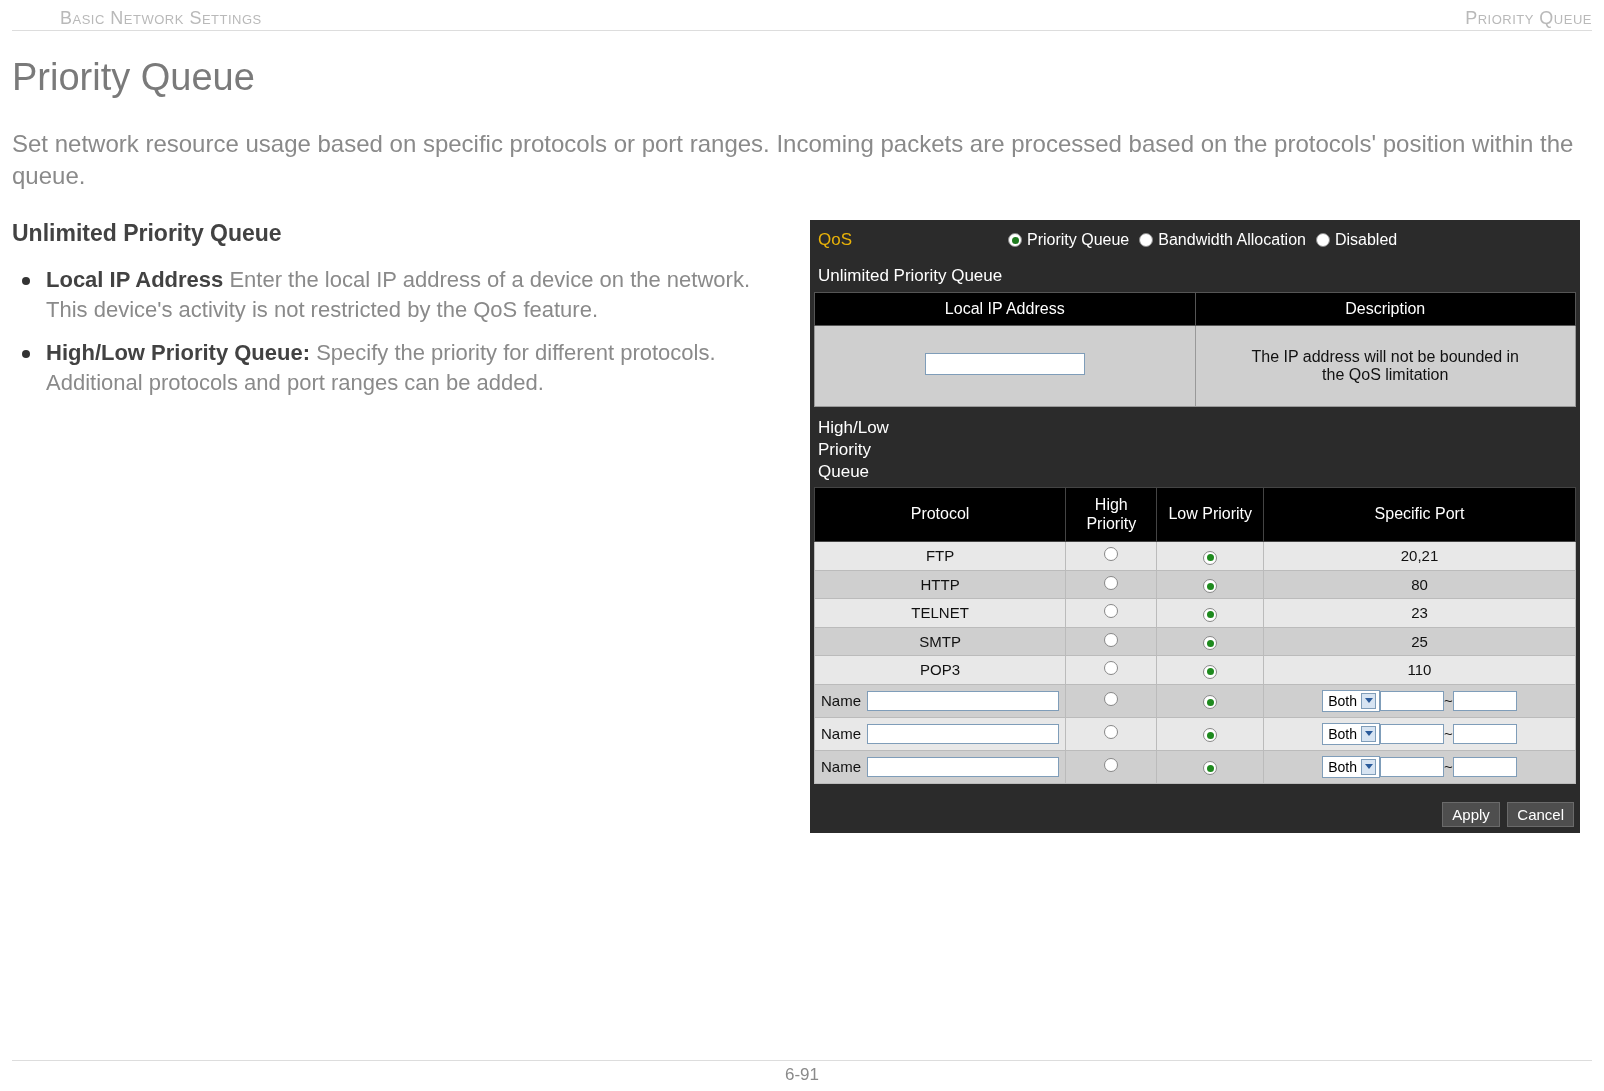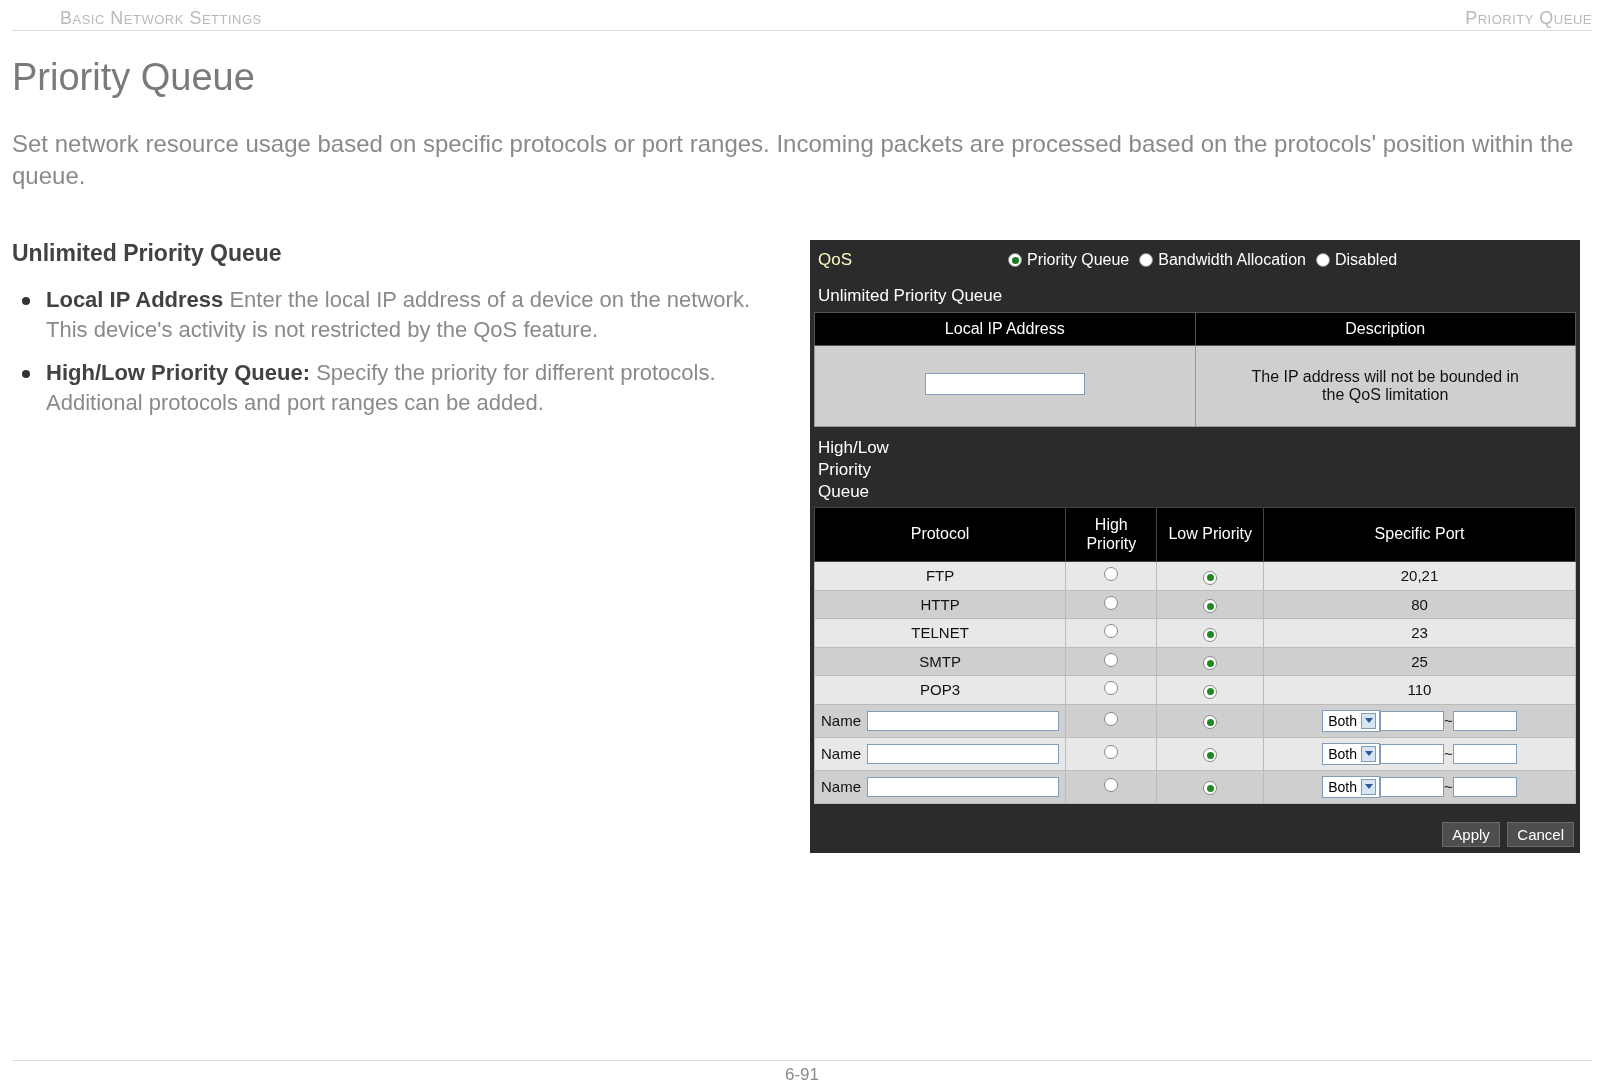--- a/index.html
+++ b/index.html
@@ -46,21 +46,21 @@
     top: 128px;
     left: 12px;
     right: 12px;
     font-size: 24px;
     line-height: 1.35;
     color: #8a8a8a;
     font-family: Arial, sans-serif;
   }
   .content-row {
     position: absolute;
-    top: 240px;
+    top: 220px;
     left: 12px;
     right: 12px;
     display: flex;
     gap: 28px;
   }
   .left-col {
     flex: 0 0 770px;
   }
   .subhead {
     font-size: 23px;
@@ -101,21 +101,21 @@
     font-size: 16px;
     padding: 4px;
   }
   .qos-row {
     display: flex;
     align-items: center;
     padding: 6px 4px 8px 4px;
   }
   .qos-label {
     width: 190px;
-    color: #fef9c3;
+    color: #eab308;
     font-size: 17px;
   }
   .radio-group { display: flex; gap: 10px; align-items: center; }
   .radio-item { display: flex; align-items: center; gap: 5px; font-size: 16px; }
   .radio-outer {
     width: 14px; height: 14px; border-radius: 50%;
     background: #fff; border: 1px solid #888; display: flex; align-items: center; justify-content: center;
   }
   .radio-outer.selected::after {
     content: ""; width: 7px; height: 7px; border-radius: 50%; background: #1e7a1e;

